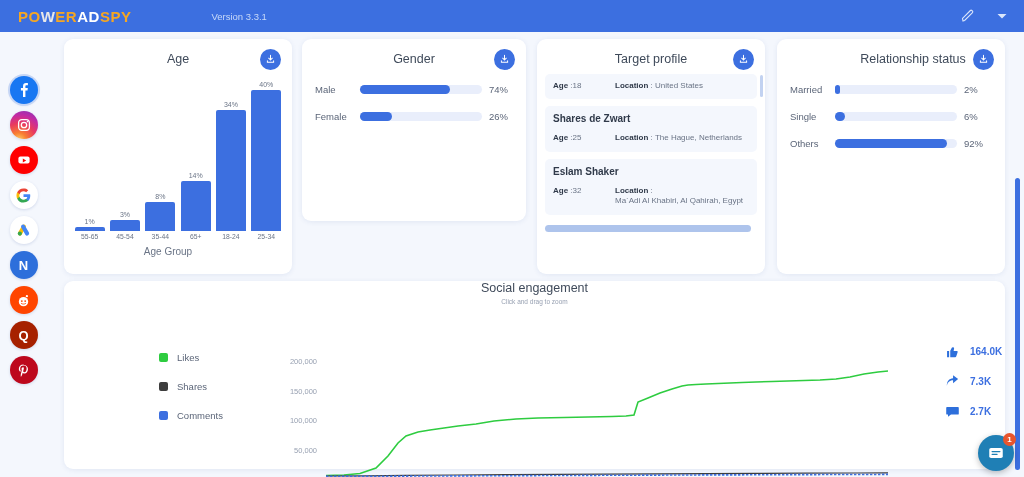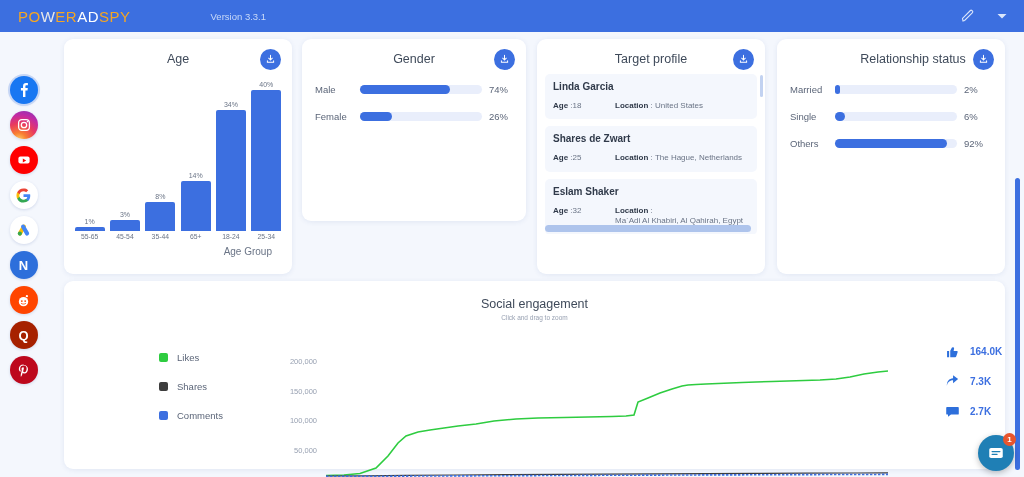--- a/index.html
+++ b/index.html
@@ -14,21 +14,21 @@
 
   
   .topbar {
     position: absolute; top: 0; left: 0;
     width: 1024px; height: 32px;
     background: #3c6fe0;
     display: flex; align-items: center;
   }
   .logo {
     margin-left: 18px;
-    font-size: 15px; font-weight: normal;
+    font-size: 15px; font-weight: bold;
     letter-spacing: .5px;
     white-space: nowrap;
   }
   .logo .s1 { color: #f5a623; }
   .logo .s2 { color: #e8e8e8; }
   .logo .s3 { color: #f5a623; }
   .logo .s4 { color: #ffffff; }
   .logo .s5 { color: #f5a623; }
   .version {
     margin-left: 80px;
@@ -101,21 +101,21 @@
   .bar-col { width: 30px; display: flex; flex-direction: column; align-items: center; justify-content: flex-end; height: 100%; }
   .bar-val { font-size: 7px; color: #6a7486; margin-bottom: 2px; }
   .bar-rect { width: 30px; background: #3c6fe0; border-radius: 2px 2px 0 0; }
   .bar-labels {
     position: absolute; left: 8px; top: 194px; width: 212px;
     display: flex; justify-content: space-around;
   }
   .bar-labels span { width: 30px; text-align: center; font-size: 6.8px; color: #6a7486; }
   .axis-title {
     position: absolute; left: 0; top: 207px; width: 208px;
-    text-align: right; font-size: 10px; color: #6a7486;
+    text-align: center; font-size: 10px; color: #6a7486;
   }
 
   
   #card-gender { left: 255px; top: 7px; width: 224px; height: 182px; }
   #card-rel { left: 730px; top: 7px; width: 228px; height: 235px; padding-left: 44px; }
   .bar-rows { position: absolute; left: 13px; top: 40px; width: 200px; }
   .bar-row { display: flex; align-items: center; height: 21px; margin-bottom: 6px; }
   .br-label { width: 45px; font-size: 9.5px; color: #5b6578; }
   .br-track {
     flex: 1; height: 9px; border-radius: 5px; background: #e9eefb;
@@ -143,21 +143,21 @@
     position: absolute; right: 2px; top: 36px;
     width: 3px; height: 22px; border-radius: 2px; background: #c2d2f1;
   }
   .hscroll {
     position: absolute; left: 8px; top: 186px;
     width: 206px; height: 7px; border-radius: 4px; background: #aec4ec;
   }
 
   
   #card-social { left: 17px; top: 249px; width: 941px; height: 188px; }
-  .soc-title { text-align: center; font-size: 12.5px; color: #3f4a5a; padding-top: 16px; }
+  .soc-title { text-align: center; font-size: 12.5px; color: #3f4a5a; padding-top: 0; }
   .soc-sub { text-align: center; font-size: 6.5px; color: #98a1b2; margin-top: 3px; }
 
   .legend { position: absolute; left: 95px; top: 62px; }
   .legend-row { display: flex; align-items: center; height: 29px; }
   .lg-swatch { width: 9px; height: 9px; border-radius: 2px; margin-right: 9px; }
   .lg-label { font-size: 9.5px; color: #5b6578; }
 
   .yaxis { position: absolute; left: 195px; top: 76px; width: 58px; }
   .ytick { height: 29.5px; font-size: 7.5px; color: #98a1b2; text-align: right; }
 
@@ -349,21 +349,20 @@
     <div class="card-title">Target profile</div>
     <div class="dl-btn">
       <svg width="11" height="11" viewBox="0 0 12 12">
           <path d="M6 1.5v5m0 0L4 4.6M6 6.5l2-1.9" stroke="#fff" stroke-width="1.1" fill="none" stroke-linecap="round"></path>
           <path d="M2.6 7.4v1.7h6.8V7.4" stroke="#fff" stroke-width="1.1" fill="none" stroke-linecap="round"></path>
         </svg>
     </div>
 
     <div class="profile-list">
       <div class="profile">
-        <div class="p-name">Linda Garcia</div>
         <div class="p-row">
           <span class="p-age"><b>Age</b> :<span>18</span></span>
           <span class="p-loc"><b>Location</b> : <span>United States</span></span>
         </div>
       </div>
       <div class="profile">
         <div class="p-name">Shares de Zwart</div>
         <div class="p-row">
           <span class="p-age"><b>Age</b> :<span>25</span></span>
           <span class="p-loc"><b>Location</b> : <span>The Hague, Netherlands</span></span>

